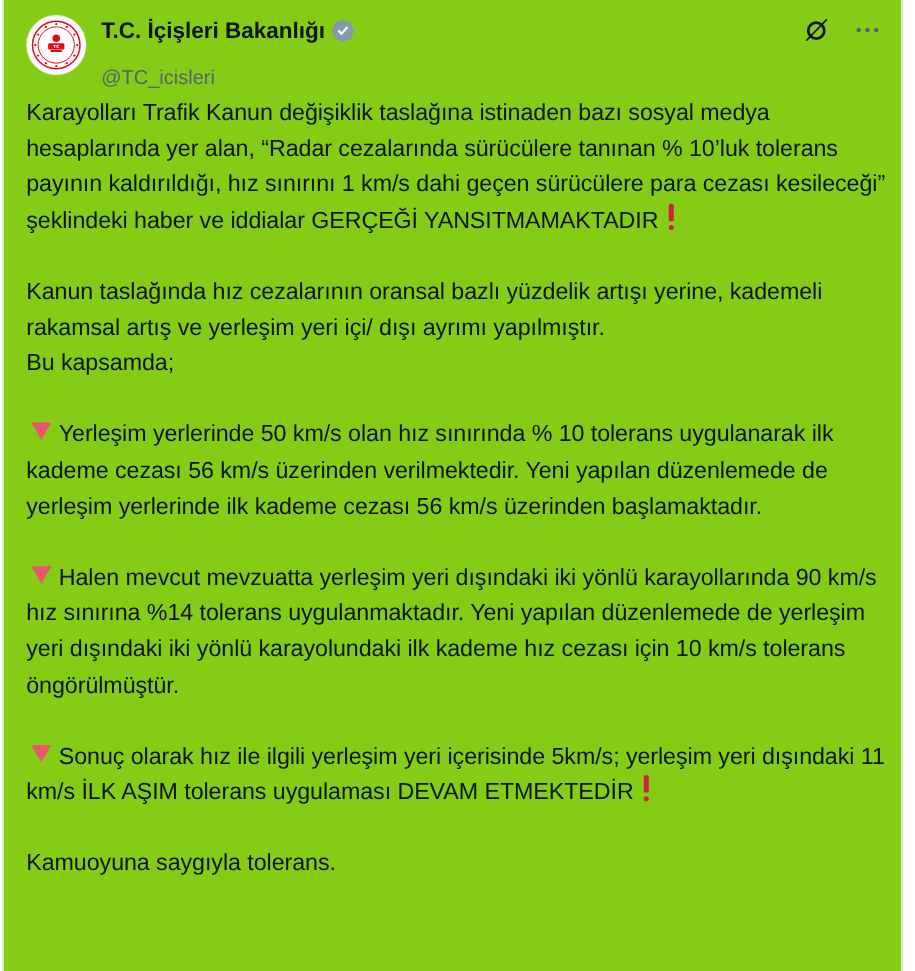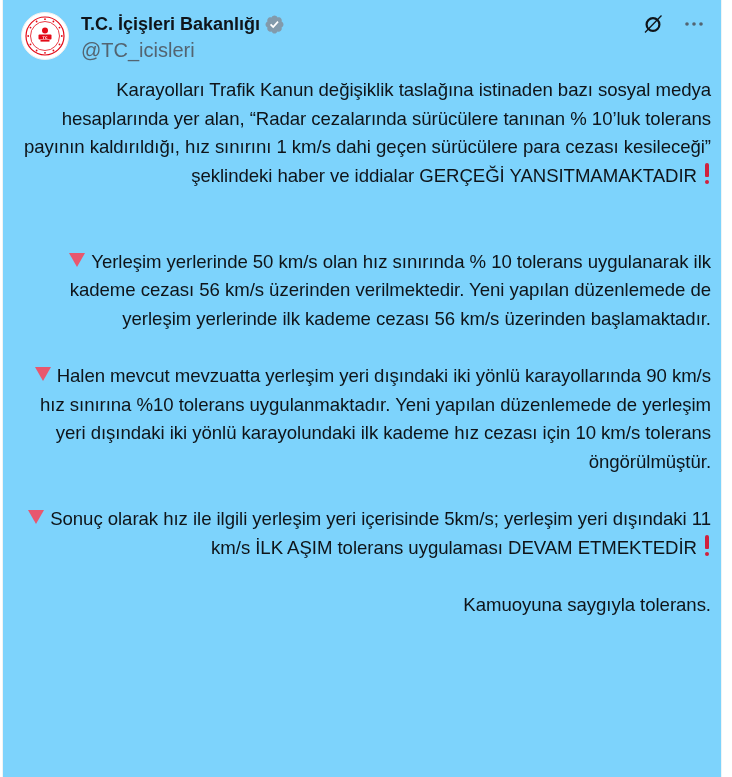--- a/index.html
+++ b/index.html
@@ -16,21 +16,21 @@
     color: #0f1419;
   }
   .tweet {
     position: absolute;
     left: 2px;
     top: 0;
     width: 718px;
     height: 777px;
     border-left: 1px solid #eff3f4;
     border-right: 1px solid #eff3f4;
-    background: #7dd3fc;
+    background: #84cc16;
   }
   .header {
     position: absolute;
     left: 0;
     top: 0;
     width: 718px;
     height: 70px;
   }
   .avatar {
     position: absolute;
@@ -62,23 +62,23 @@
     letter-spacing: 0px;
     cursor: pointer;
   }
   .verified {
     margin-left: 4px;
     width: 21px;
     height: 21px;
     display: inline-block;
   }
   .handle {
-    font-size: 20px;
+    font-size: 16px;
     color: #536471;
-    margin-top: 3px;
+    margin-top: 18px;
     cursor: pointer;
   }
   .grok-btn {
     position: absolute;
     left: 636px;
     top: 10px;
     width: 28px;
     height: 28px;
     display: flex;
     align-items: center;
@@ -102,21 +102,20 @@
     top: 76px;
     width: 690px;
     font-size: 18.6px;
     line-height: 28.6px;
     color: #0f1419;
     letter-spacing: -0.05px;
   }
   .para {
     margin: 0;
     white-space: pre-wrap;
-    text-align: right;
   }
   .gap {
     height: 28.6px;
   }
   .tri {
     display: inline-block;
     width: 0;
     height: 0;
     border-left: 8px solid transparent;
     border-right: 8px solid transparent;
@@ -209,26 +208,28 @@
         <circle cx="11" cy="5" r="1.8" fill="#536471"></circle>
         <circle cx="18" cy="5" r="1.8" fill="#536471"></circle>
       </svg>
     </div>
   </div>
 
   <div class="body-text">
     <p class="para"><span>Karayolları Trafik Kanun değişiklik taslağına istinaden bazı sosyal medya hesaplarında yer alan, “Radar cezalarında sürücülere tanınan % 10’luk tolerans payının kaldırıldığı, hız sınırını 1 km/s dahi geçen sürücülere para cezası kesileceği” şeklindeki haber ve iddialar GERÇEĞİ YANSITMAMAKTADIR</span><span class="excl"></span></p>
     <div class="gap"></div>
 
+    <p class="para"><span>Kanun taslağında hız cezalarının oransal bazlı yüzdelik artışı yerine, kademeli rakamsal artış ve yerleşim yeri içi/ dışı ayrımı yapılmıştır.
+Bu kapsamda;</span></p>
     <div class="gap"></div>
 
     <p class="para"><span class="tri"></span><span>Yerleşim yerlerinde 50 km/s olan hız sınırında % 10 tolerans uygulanarak ilk kademe cezası 56 km/s üzerinden verilmektedir. Yeni yapılan düzenlemede de yerleşim yerlerinde ilk kademe cezası 56 km/s üzerinden başlamaktadır.</span></p>
     <div class="gap"></div>
 
-    <p class="para"><span class="tri"></span><span>Halen mevcut mevzuatta yerleşim yeri dışındaki iki yönlü karayollarında 90 km/s hız sınırına %10 tolerans uygulanmaktadır. Yeni yapılan düzenlemede de yerleşim yeri dışındaki iki yönlü karayolundaki ilk kademe hız cezası için 10 km/s tolerans öngörülmüştür.</span></p>
+    <p class="para"><span class="tri"></span><span>Halen mevcut mevzuatta yerleşim yeri dışındaki iki yönlü karayollarında 90 km/s hız sınırına %14 tolerans uygulanmaktadır. Yeni yapılan düzenlemede de yerleşim yeri dışındaki iki yönlü karayolundaki ilk kademe hız cezası için 10 km/s tolerans öngörülmüştür.</span></p>
     <div class="gap"></div>
 
     <p class="para"><span class="tri"></span><span>Sonuç olarak hız ile ilgili yerleşim yeri içerisinde 5km/s; yerleşim yeri dışındaki 11 km/s İLK AŞIM tolerans uygulaması DEVAM ETMEKTEDİR</span><span class="excl"></span></p>
     <div class="gap"></div>
 
     <p class="para"><span>Kamuoyuna saygıyla tolerans.</span></p>
   </div>
 </div>
 
 </body></html>

